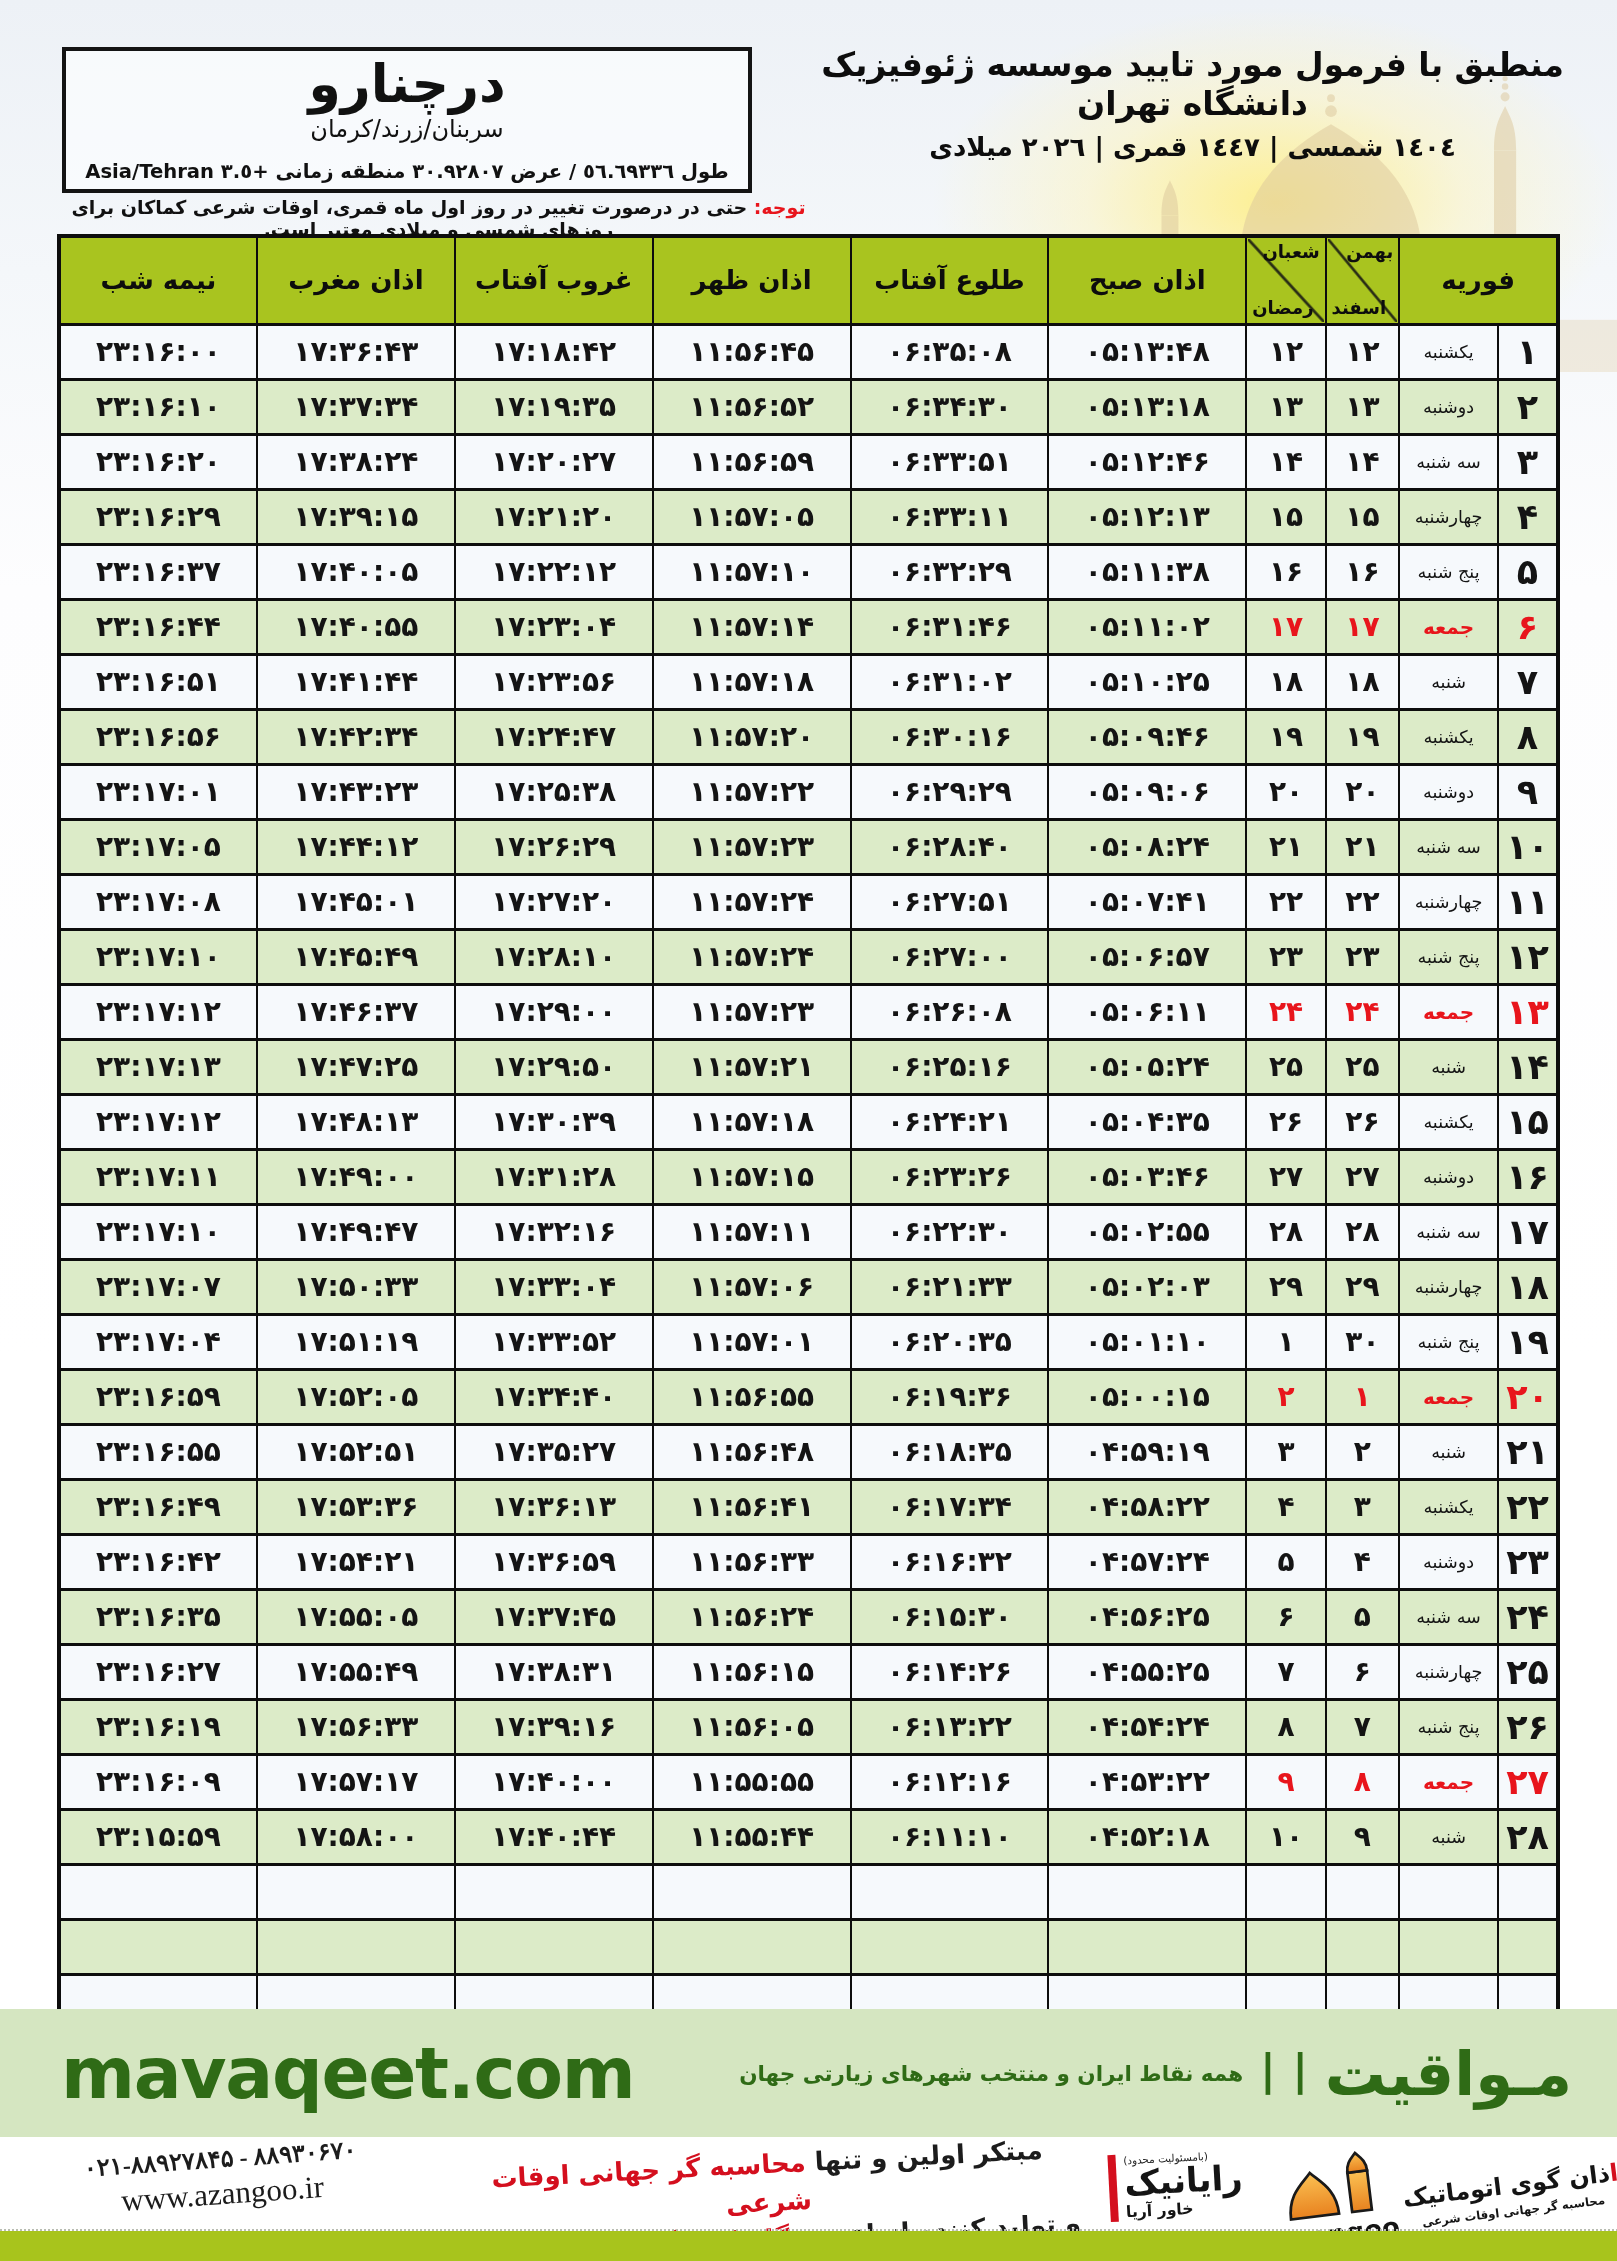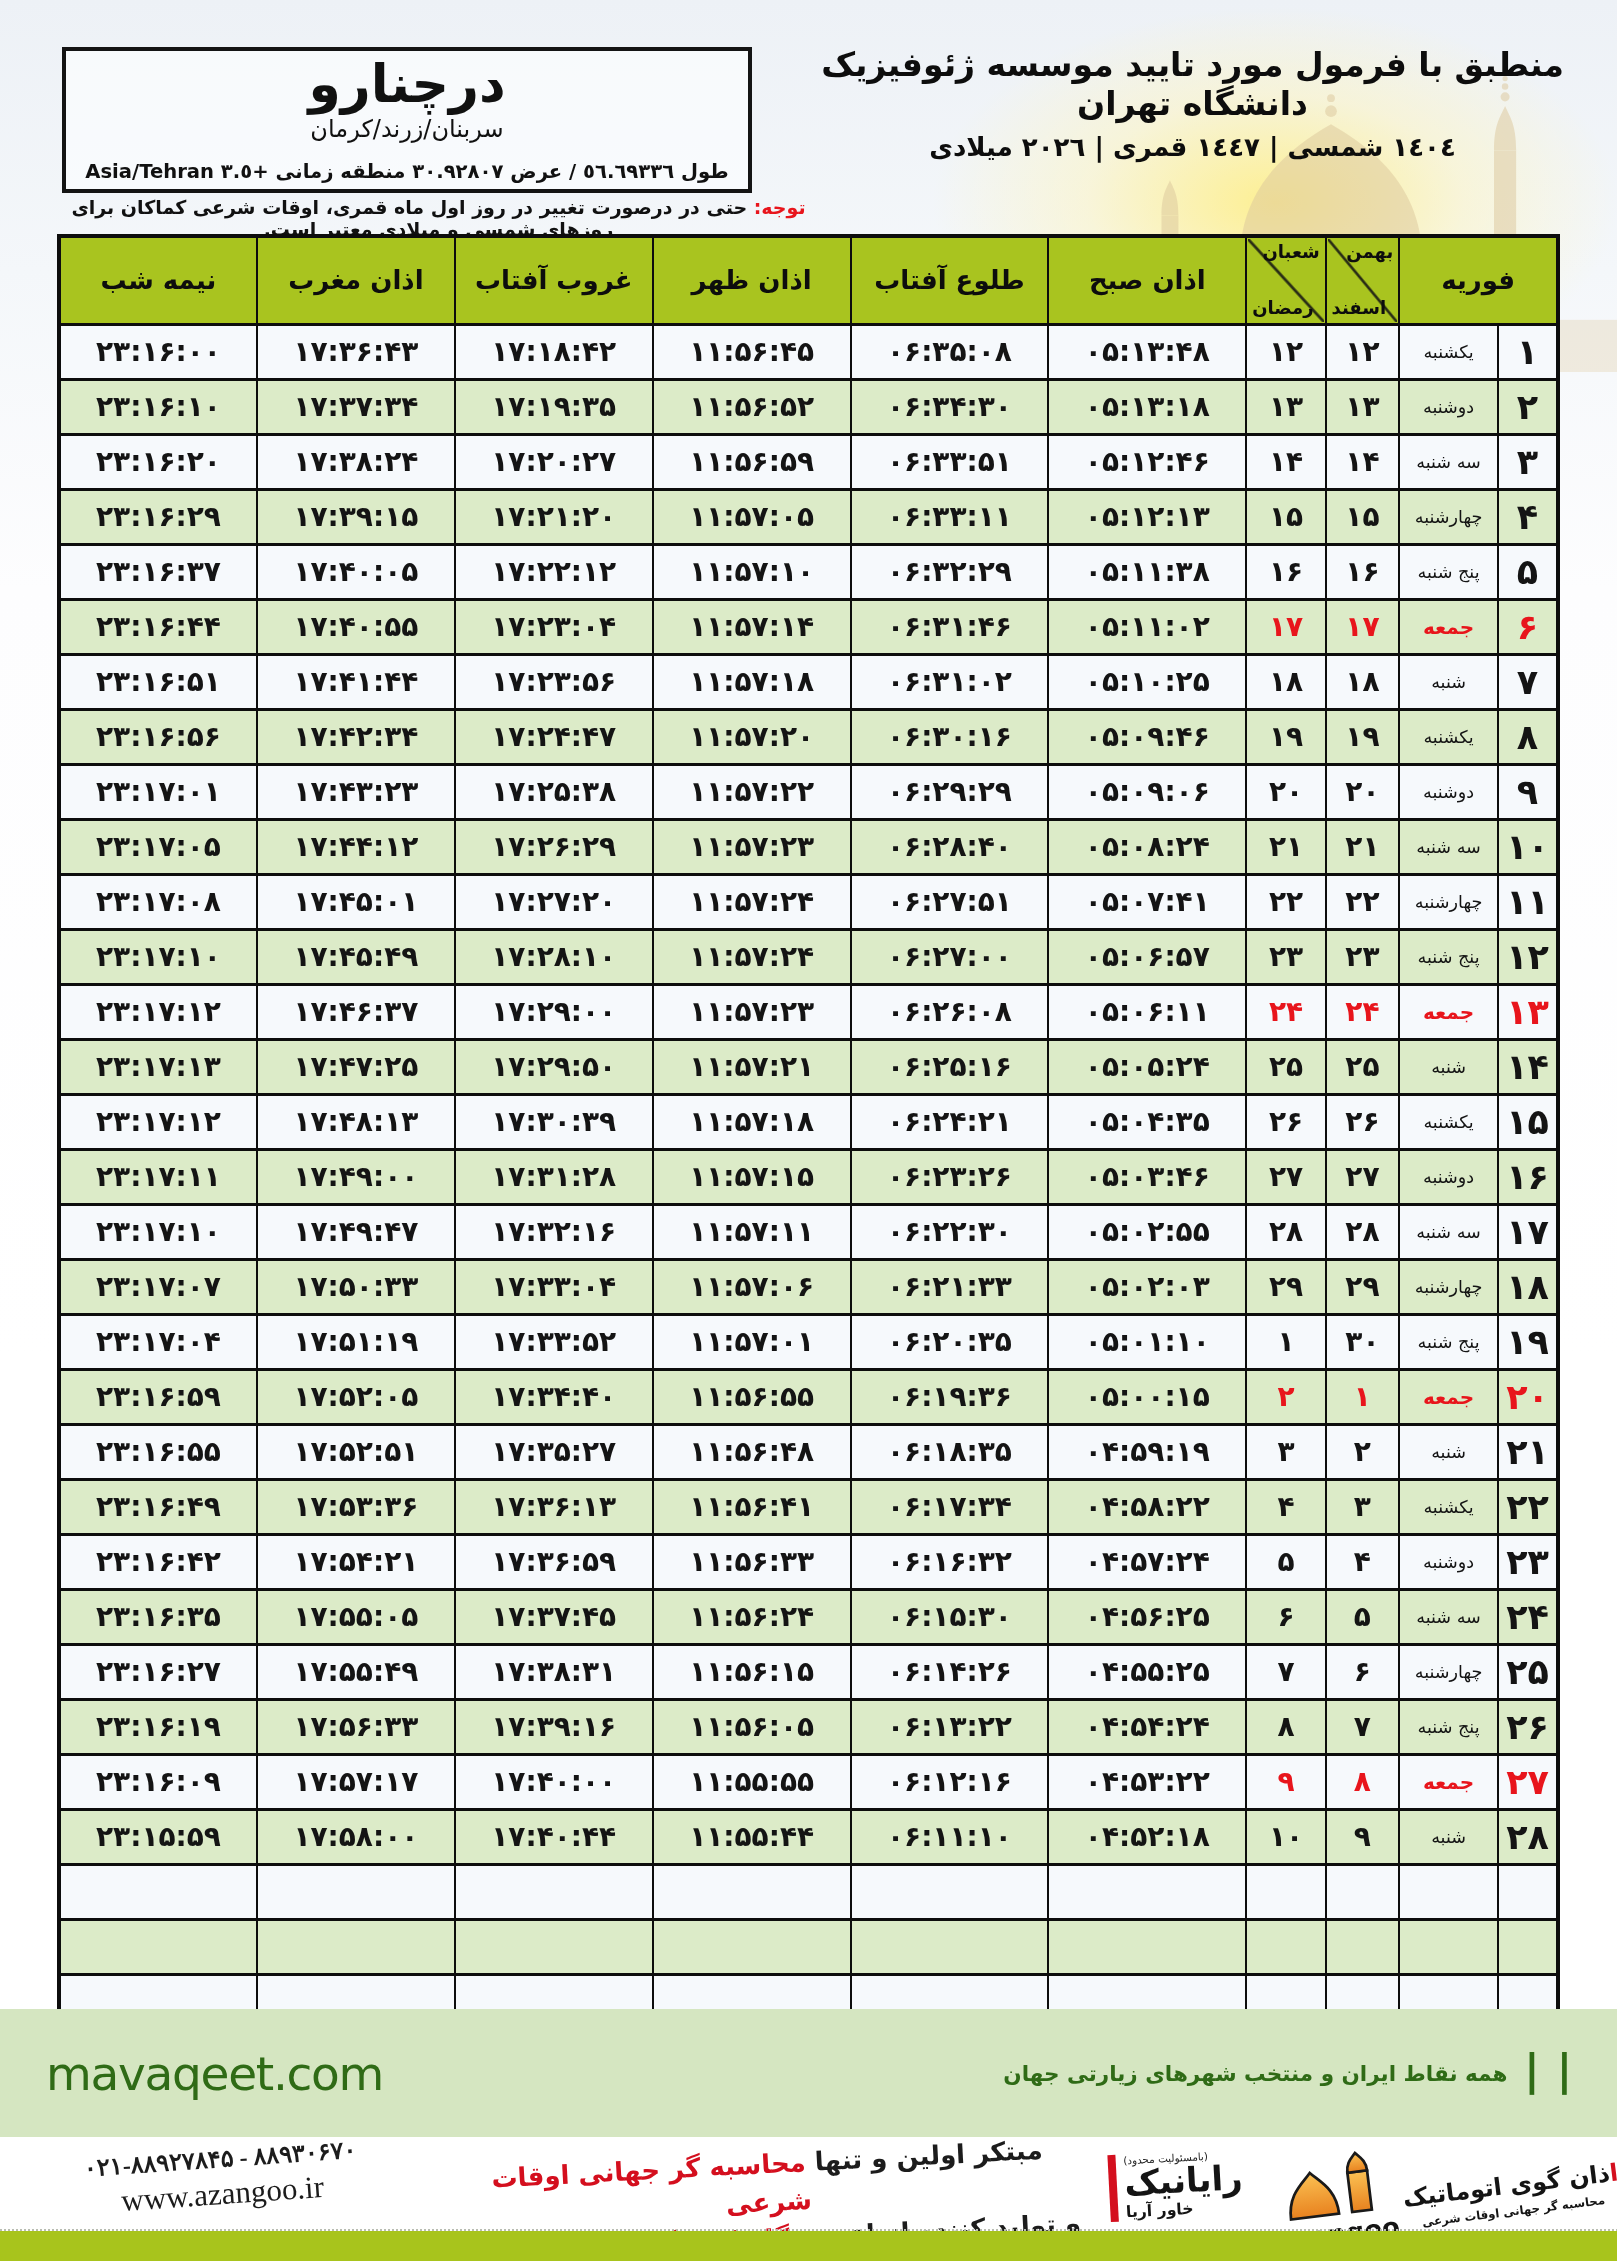--- a/index.html
+++ b/index.html
@@ -44,21 +44,21 @@
   .fr{color:#e8151c !important;}
   td.wday.fr{font-size:20px;font-weight:bold;}
   
   .band{position:absolute;left:0;top:2009px;width:1618px;height:128px;background:#d5e6c1;
         display:flex;flex-direction:row;align-items:center;justify-content:space-between;padding:0 46px;box-sizing:border-box;color:#2f6b16;}
   .band-fa{display:flex;align-items:center;gap:17px;direction:rtl;}
   .band-brand{font-size:61px;font-weight:bold;}
   .band-sep{font-size:42px;font-weight:bold;transform:translateY(-2.6px);}
   .band-desc{font-size:37px;font-weight:bold;}
   .band-cov{font-size:21.5px;font-weight:bold;}
-  .band-url{font-size:47px;font-weight:normal;direction:ltr;letter-spacing:-1.3px;}
+  .band-url{font-size:71px;font-weight:bold;direction:ltr;letter-spacing:-1.3px;margin-left:15px;}
   
   .strip{position:absolute;left:0;top:2137px;width:1618px;height:94px;background:#fff;}
   .dotline{position:absolute;left:0;top:2229px;width:1618px;border-top:2px dotted #b9bdb2;}
   .olivebar{position:absolute;left:0;top:2231px;width:1618px;height:30px;background:#a8c41c;}
   .contact{position:absolute;left:78px;top:2145px;width:287px;text-align:center;transform:rotate(-4deg);}
   .contact .phones{font-family:"Liberation Serif",serif;font-size:24px;font-weight:bold;color:#1c1c1c;direction:ltr;}
   .contact .site{font-family:"Liberation Serif",serif;font-size:31px;color:#1c1c1c;margin-top:2.6px;direction:ltr;}
   .ad{position:absolute;left:457px;top:2146px;width:626px;text-align:center;transform:rotate(-3deg);direction:rtl;}
   .ad .line{font-size:26px;font-weight:bold;line-height:1.45;color:#1c1c1c;}
   .ad .red{color:#d40f1e;}
@@ -519,20 +519,21 @@
           <td>&nbsp;</td>
           <td>&nbsp;</td>
           <td>&nbsp;</td>
           <td>&nbsp;</td>
         </tr>
       </tbody>
   </table>
 
   <div class="band">
     <div class="band-fa">
+      <span class="band-brand">مـواقیت</span>
       <span class="band-sep">|</span>
       <span class="band-sep">|</span>
       <span class="band-cov">همه نقاط ایران و منتخب شهرهای زیارتی جهان</span>
     </div>
     <div class="band-url">mavaqeet.com</div>
   </div>
 
   <div class="strip"></div>
 
   <div class="contact">

